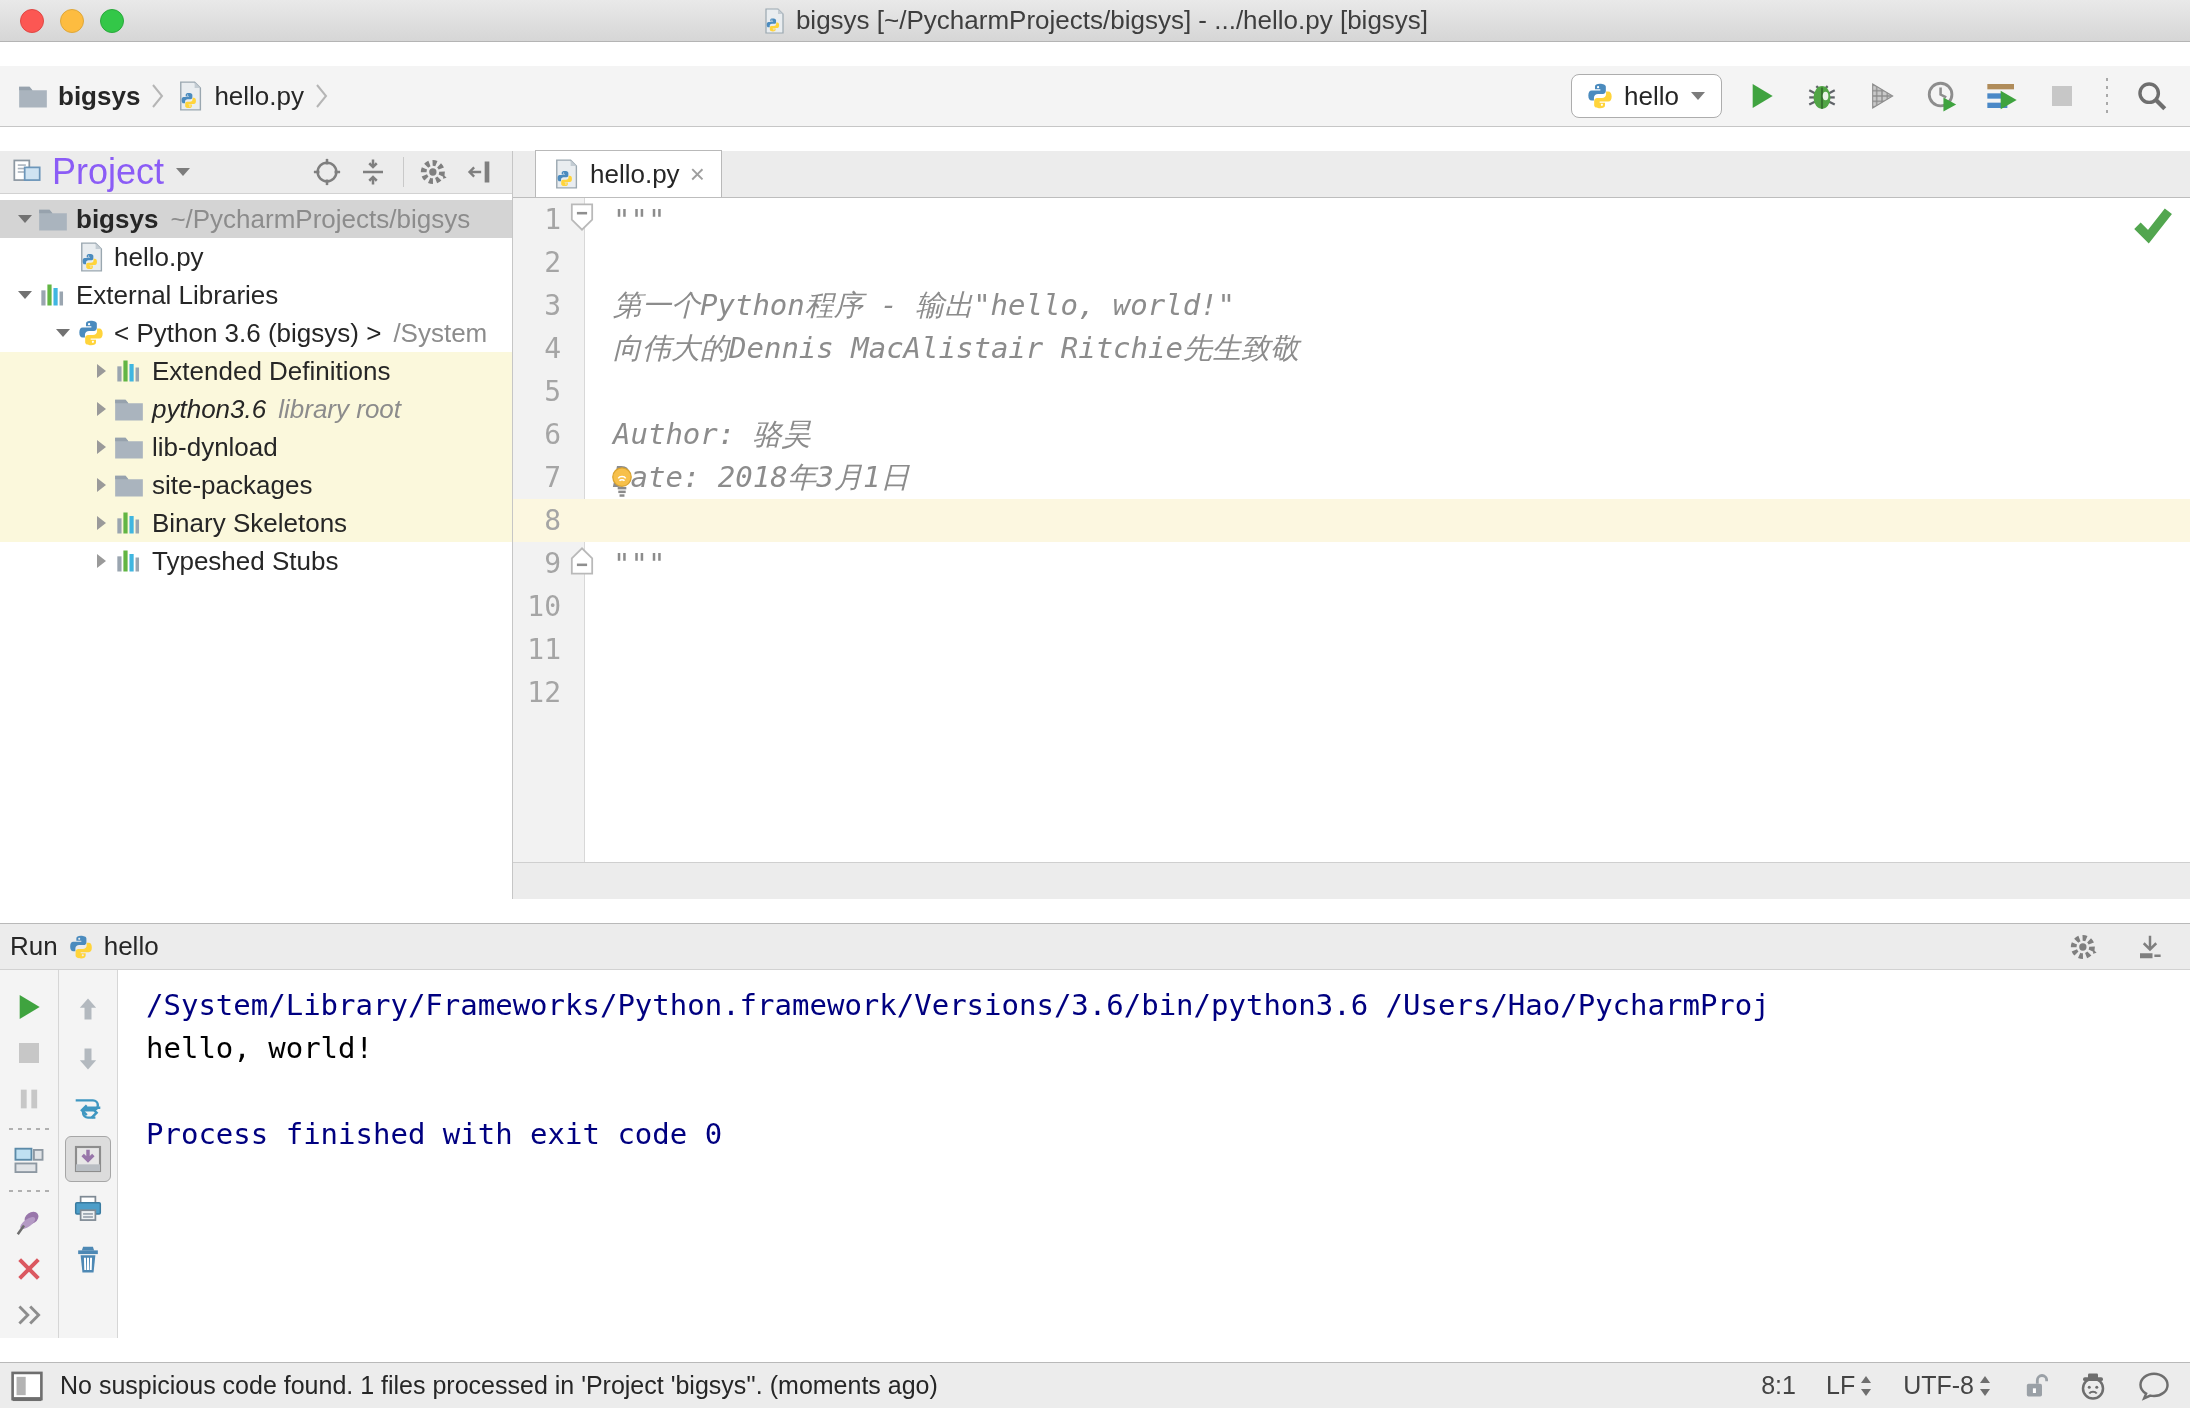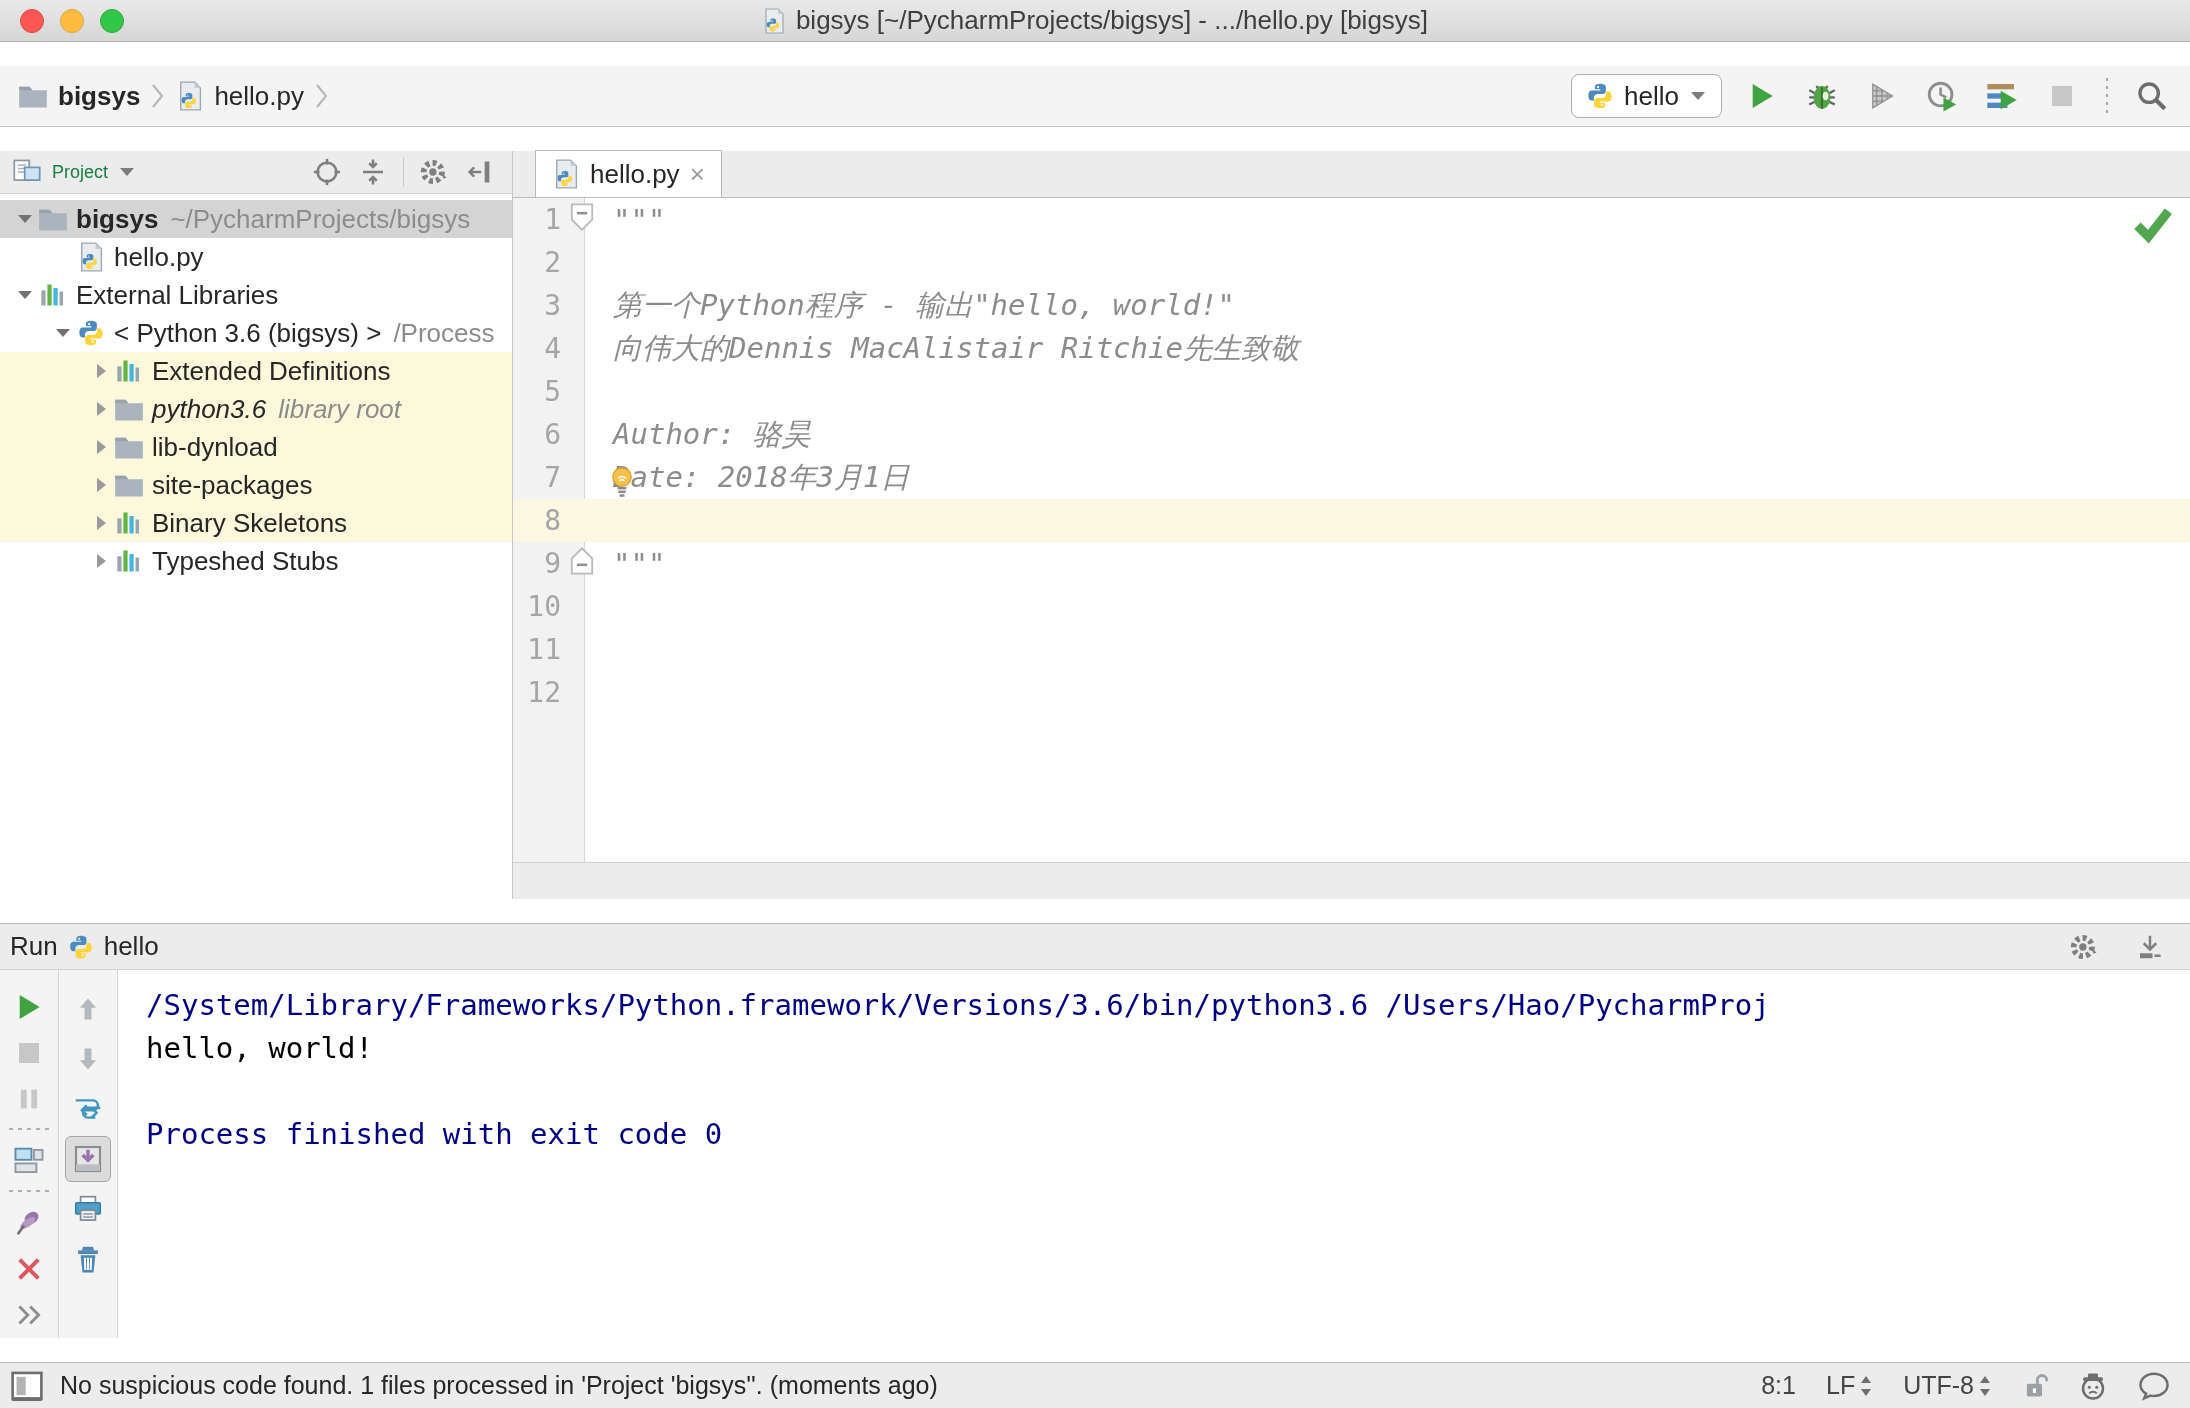--- a/index.html
+++ b/index.html
@@ -27,21 +27,21 @@
   .icon-btn { width:40px; height:40px; display:flex; align-items:center; justify-content:center; }
   .vdots { width:2px; height:36px; margin:0 4px;
            background-image:repeating-linear-gradient(#a9a9a9 0 3px, transparent 3px 8px); }
 
   
   .main { flex:1 1 auto; display:flex; min-height:0; }
 
   
   .project { width:513px; flex:0 0 513px; background:#fff; border-right:1px solid #c6c6c6; display:flex; flex-direction:column; }
   .project-header { height:43px; flex:0 0 43px; background:#ececec; border-bottom:1px solid #d2d2d2; display:flex; align-items:center; padding:0 12px; gap:10px; }
-  .ph-title { font-size:18px; color:#15803d; }
+  .ph-title { font-size:36px; color:#8b5cf6; }
   .ph-right { margin-left:auto; display:flex; align-items:center; gap:6px; }
   .ph-div { width:1px; height:30px; background:#c9c9c9; margin:0 4px; }
   .tree { flex:1 1 auto; overflow:hidden; padding-top:6px; }
   .tree-row { height:38px; display:flex; align-items:center; white-space:nowrap; }
   .tree-row.sel { background:#d4d4d4; }
   .tree-row.hl { background:#fbf8dc; }
   .tw { width:26px; flex:0 0 26px; display:flex; align-items:center; justify-content:center; }
   .ti { width:30px; flex:0 0 30px; display:flex; align-items:center; justify-content:center; margin-right:8px; }
   .t-label { font-size:26px; color:#262626; }
   .t-label.bold { font-weight:bold; }
@@ -363,21 +363,21 @@
                 <path d="M4 7l7 8 7-8z" fill="#727272"></path>
               </svg>
             </span>
             <span class="ti">
               <svg width="28" height="28" viewBox="0 0 24 24">
                 <path fill="#4b8bbe" d="M11.9 1.5c-2.6 0-4.2.7-4.2 2.6v2.2h4.6v.9H4.9c-1.9 0-2.9 1.6-2.9 4.3 0 2.7 1 4.4 2.9 4.4h1.9v-2.5c0-1.9 1.6-3.2 3.5-3.2h4.1c1.6 0 2.6-1.1 2.6-2.7V4.1c0-1.8-2.4-2.6-5.1-2.6zm-1.5 1.9c.5 0 .9.4.9 1s-.4 1-.9 1-1-.4-1-1 .5-1 1-1z"></path>
                 <path fill="#ffd43b" d="M12.1 22.5c2.6 0 4.2-.7 4.2-2.6v-2.2h-4.6v-.9h7.4c1.9 0 2.9-1.6 2.9-4.3 0-2.7-1-4.4-2.9-4.4h-1.9v2.5c0 1.9-1.6 3.2-3.5 3.2h-4.1c-1.6 0-2.6 1.1-2.6 2.7v3.4c0 1.8 2.4 2.6 5.1 2.6zm1.5-1.9c-.5 0-.9-.4-.9-1s.4-1 .9-1 1 .4 1 1-.5 1-1 1z"></path>
               </svg>
             </span>
             <span class="t-label">&lt; Python 3.6 (bigsys) &gt;</span>
-            <span class="t-suffix">/Process</span>
+            <span class="t-suffix">/System</span>
           </div>
           <div class="tree-row hl" style="padding-left: 88px;">
             <span class="tw">
               <svg width="22" height="22" viewBox="0 0 22 22">
                 <path d="M7 4l9 7-9 7z" fill="#9a9a9a"></path>
               </svg>
             </span>
             <span class="ti">
               <svg width="28" height="28" viewBox="0 0 24 24">
                 <rect x="2" y="8" width="3.6" height="13" fill="#9aa5b0"></rect>

